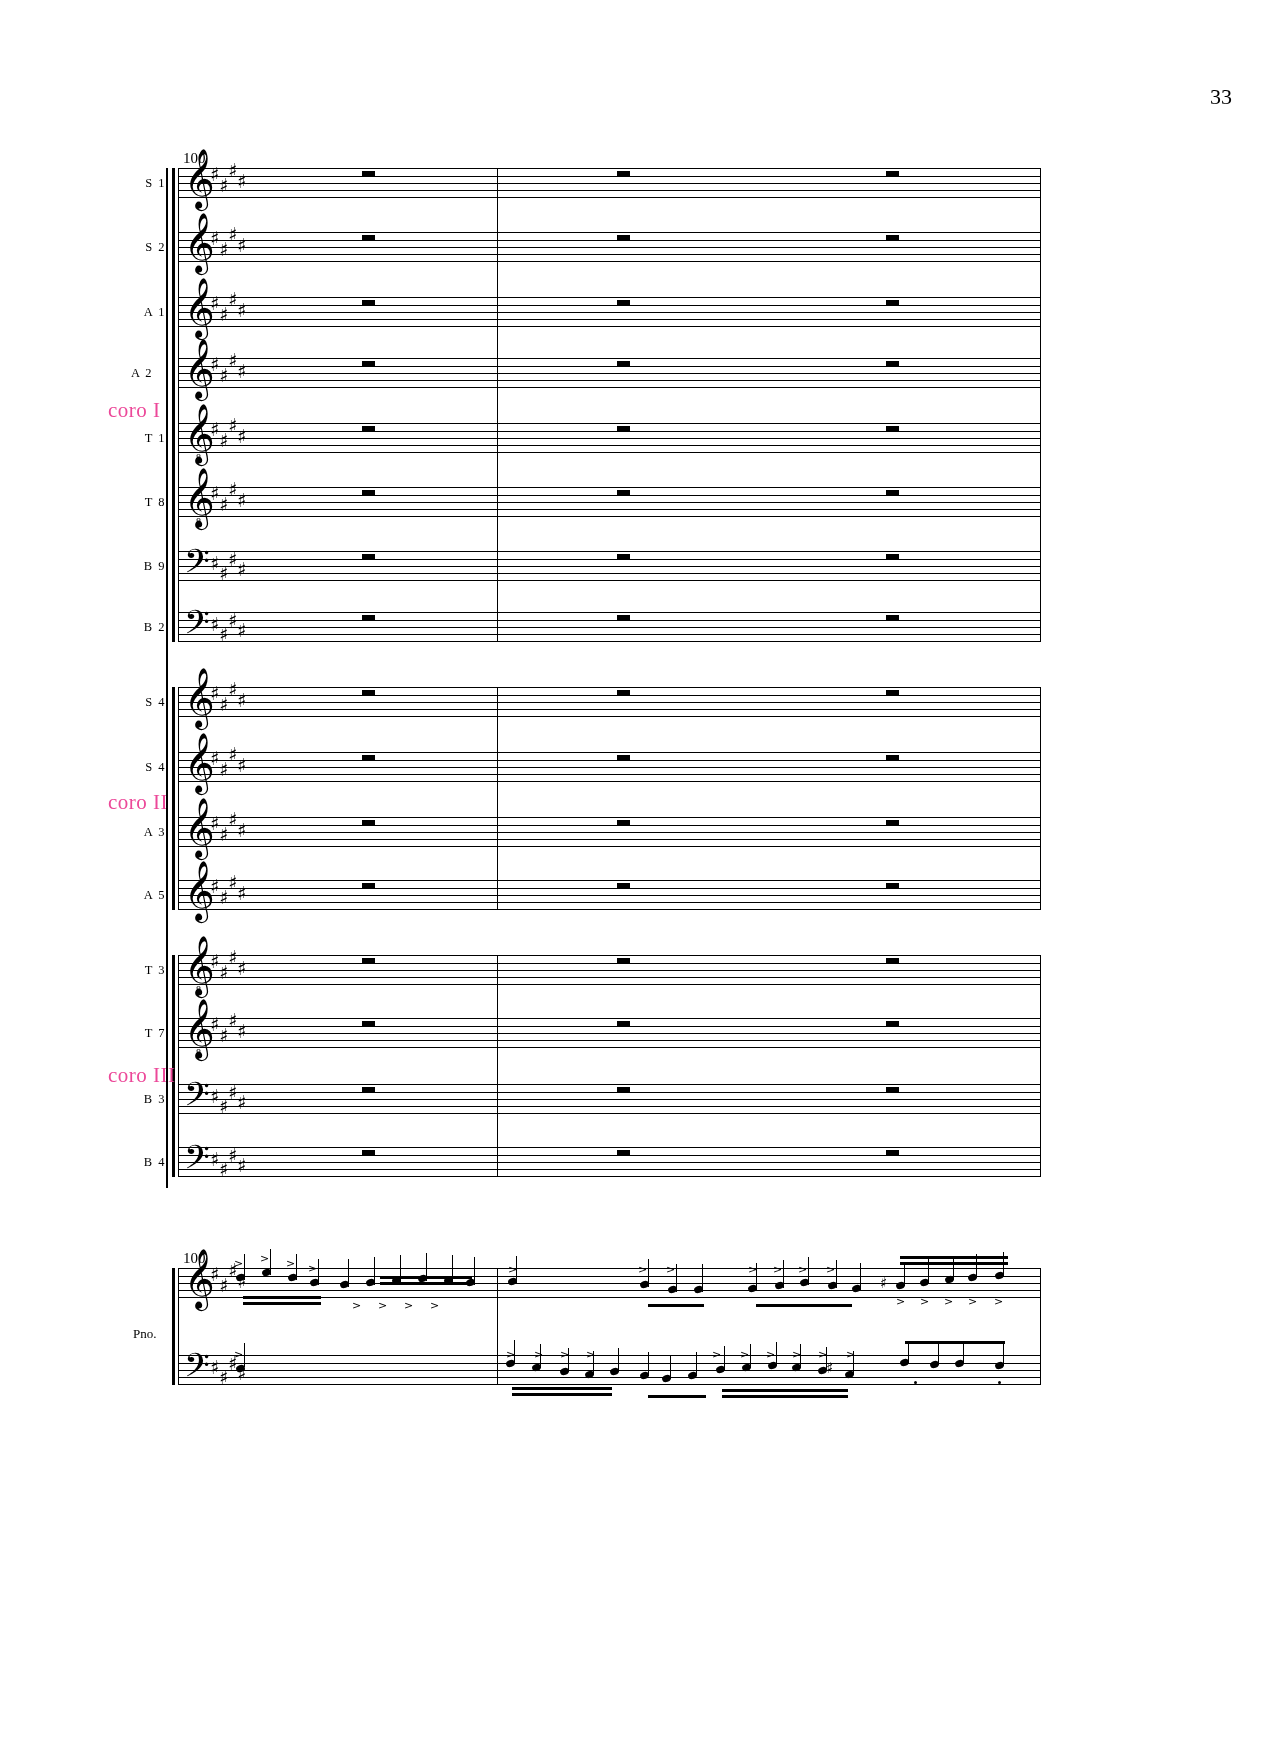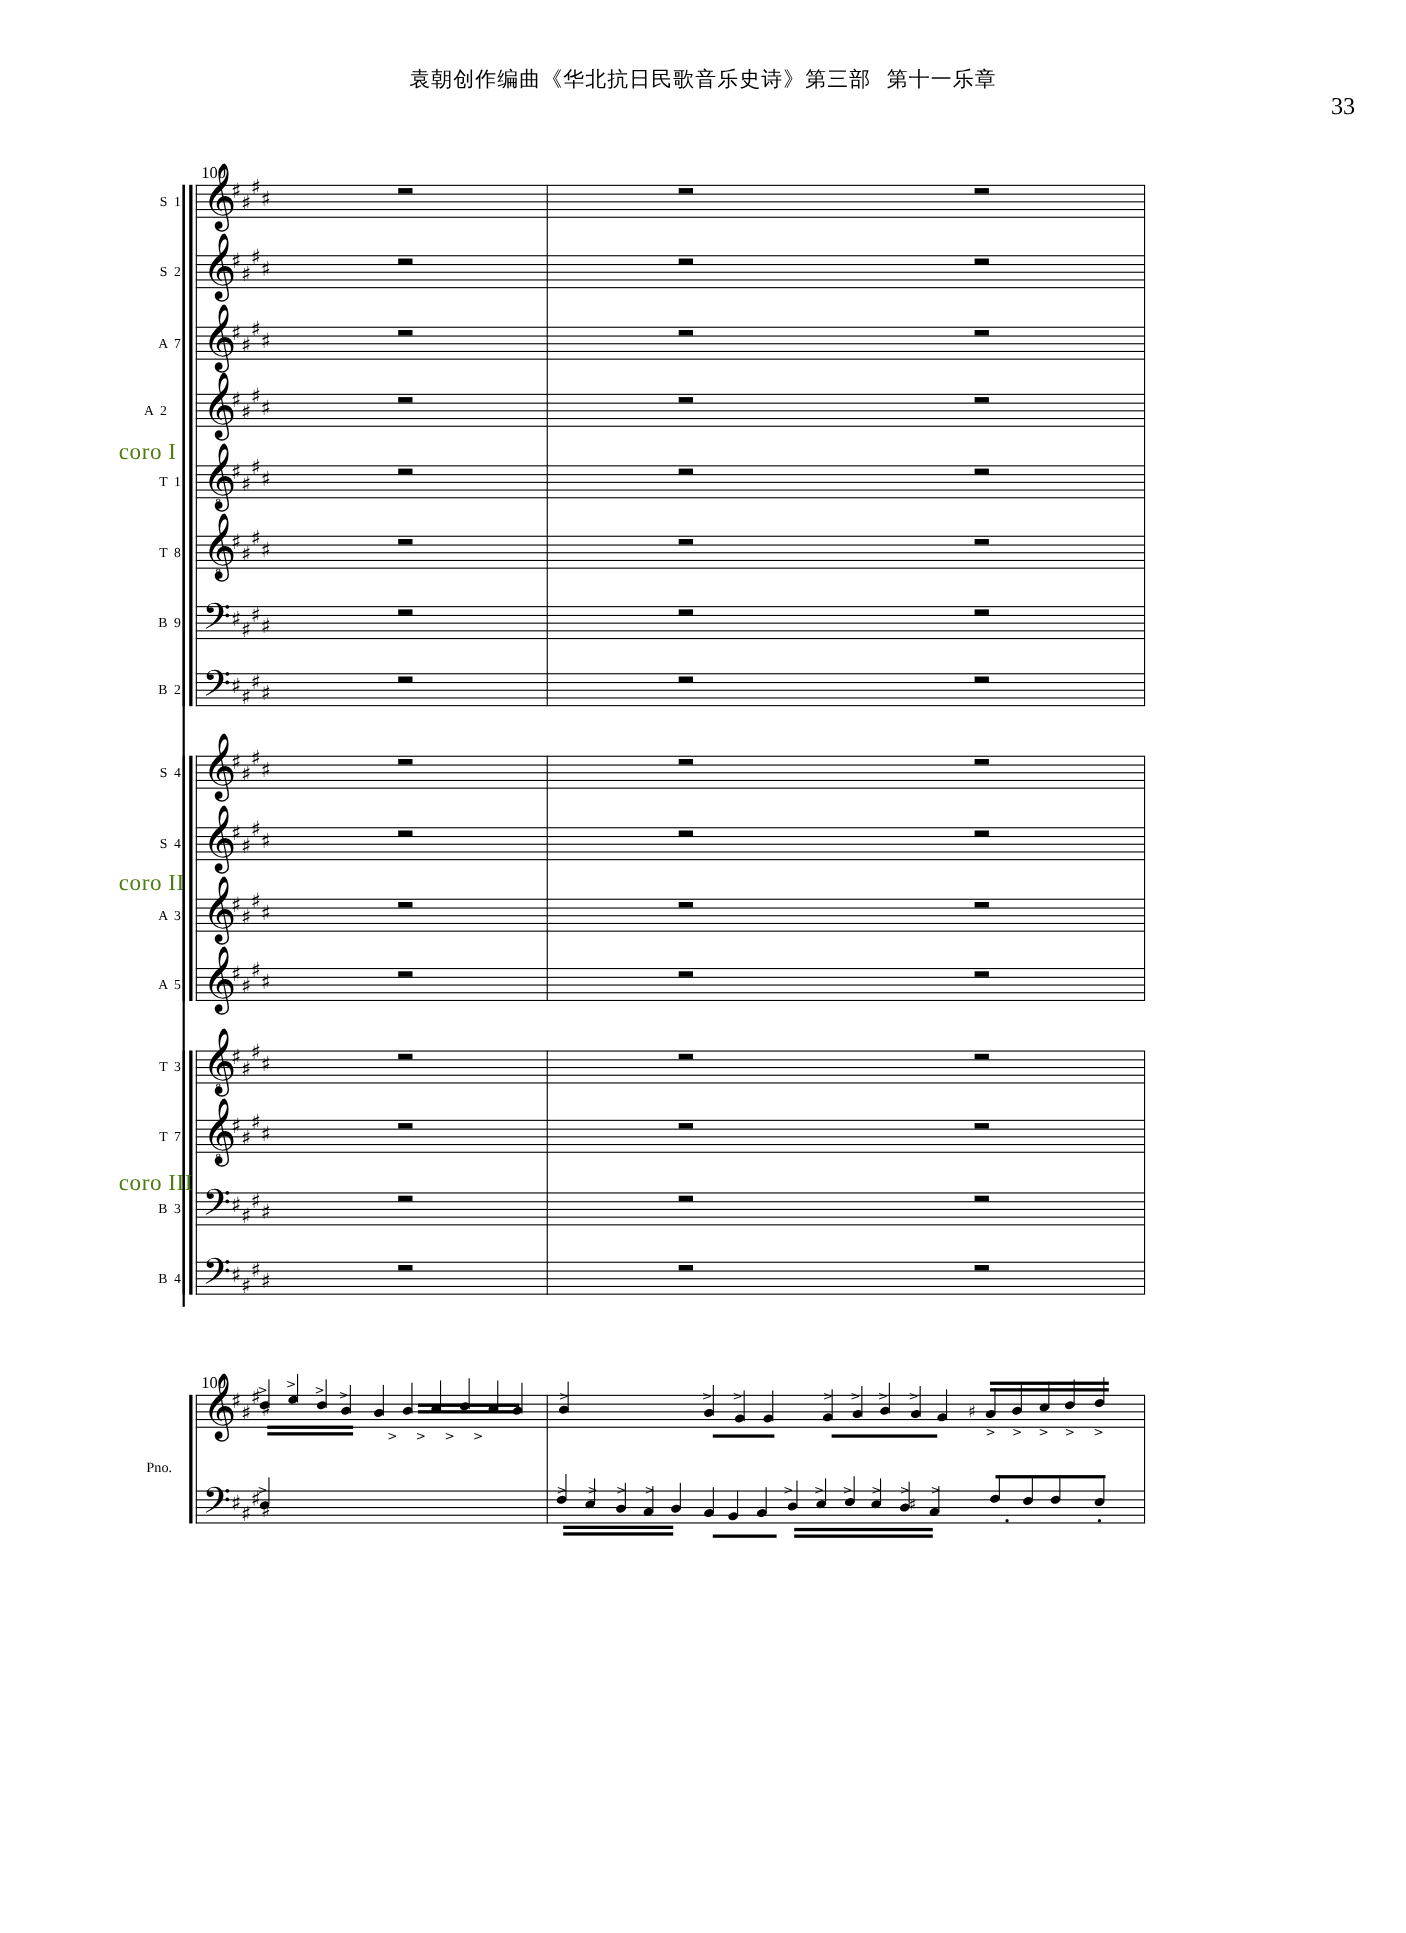--- a/index.html
+++ b/index.html
@@ -117,21 +117,21 @@
     letter-spacing: 1.5px;
     text-align: right;
     color: #000;
     white-space: nowrap;
   }
   .grouplabel {
     position: absolute;
     font-family: "Liberation Serif", serif;
     font-size: 21px;
     letter-spacing: 0.5px;
-    color: #4d7c0f;
+    color: #ec4899;
     white-space: nowrap;
   }
   .pno-label {
     position: absolute;
     font-family: "Liberation Serif", serif;
     font-size: 13px;
     color: #000;
   }
 
   
@@ -198,21 +198,20 @@
     letter-spacing: 2px;
     font-family: "Liberation Sans", sans-serif;
   }
 </style>
 </head>
 <body>
 
 <div id="page">
 
   <div class="title-block">
-    <div class="title-line">袁朝创作编曲《华北抗日民歌音乐史诗》第三部  第十一乐章</div>
   </div>
   <div class="page-number">33</div>
 
   <div class="score" id="score-root">
       <div class="staff" style="left: 178px; top: 168px; width: 862px; height: 30px;">
         <div class="ln l1"></div>
         <div class="ln l2"></div>
         <div class="ln l3"></div>
       </div>
       <div class="clef treble" style="left: 184px; top: 152px;">𝄞</div>
@@ -241,21 +240,21 @@
       <div class="staff" style="left: 178px; top: 297px; width: 862px; height: 30px;">
         <div class="ln l1"></div>
         <div class="ln l2"></div>
         <div class="ln l3"></div>
       </div>
       <div class="clef treble" style="left: 184px; top: 281px;">𝄞</div>
       <div class="keysig" style="left: 210px; top: 294px;">♯</div>
       <div class="keysig" style="left: 219px; top: 305px;">♯</div>
       <div class="keysig" style="left: 228px; top: 290px;">♯</div>
       <div class="keysig" style="left: 237px; top: 301px;">♯</div>
-      <div class="inst" style="left: 118px; top: 305px; width: 48px;">A 7</div>
+      <div class="inst" style="left: 118px; top: 305px; width: 48px;">A 1</div>
       <div class="wrest" style="left: 362px; top: 299.5px;"></div>
       <div class="wrest" style="left: 617px; top: 299.5px;"></div>
       <div class="wrest" style="left: 886px; top: 299.5px;"></div>
       <div class="staff" style="left: 178px; top: 358px; width: 862px; height: 30px;">
         <div class="ln l1"></div>
         <div class="ln l2"></div>
         <div class="ln l3"></div>
       </div>
       <div class="clef treble" style="left: 184px; top: 342px;">𝄞</div>
       <div class="keysig" style="left: 210px; top: 355px;">♯</div>

